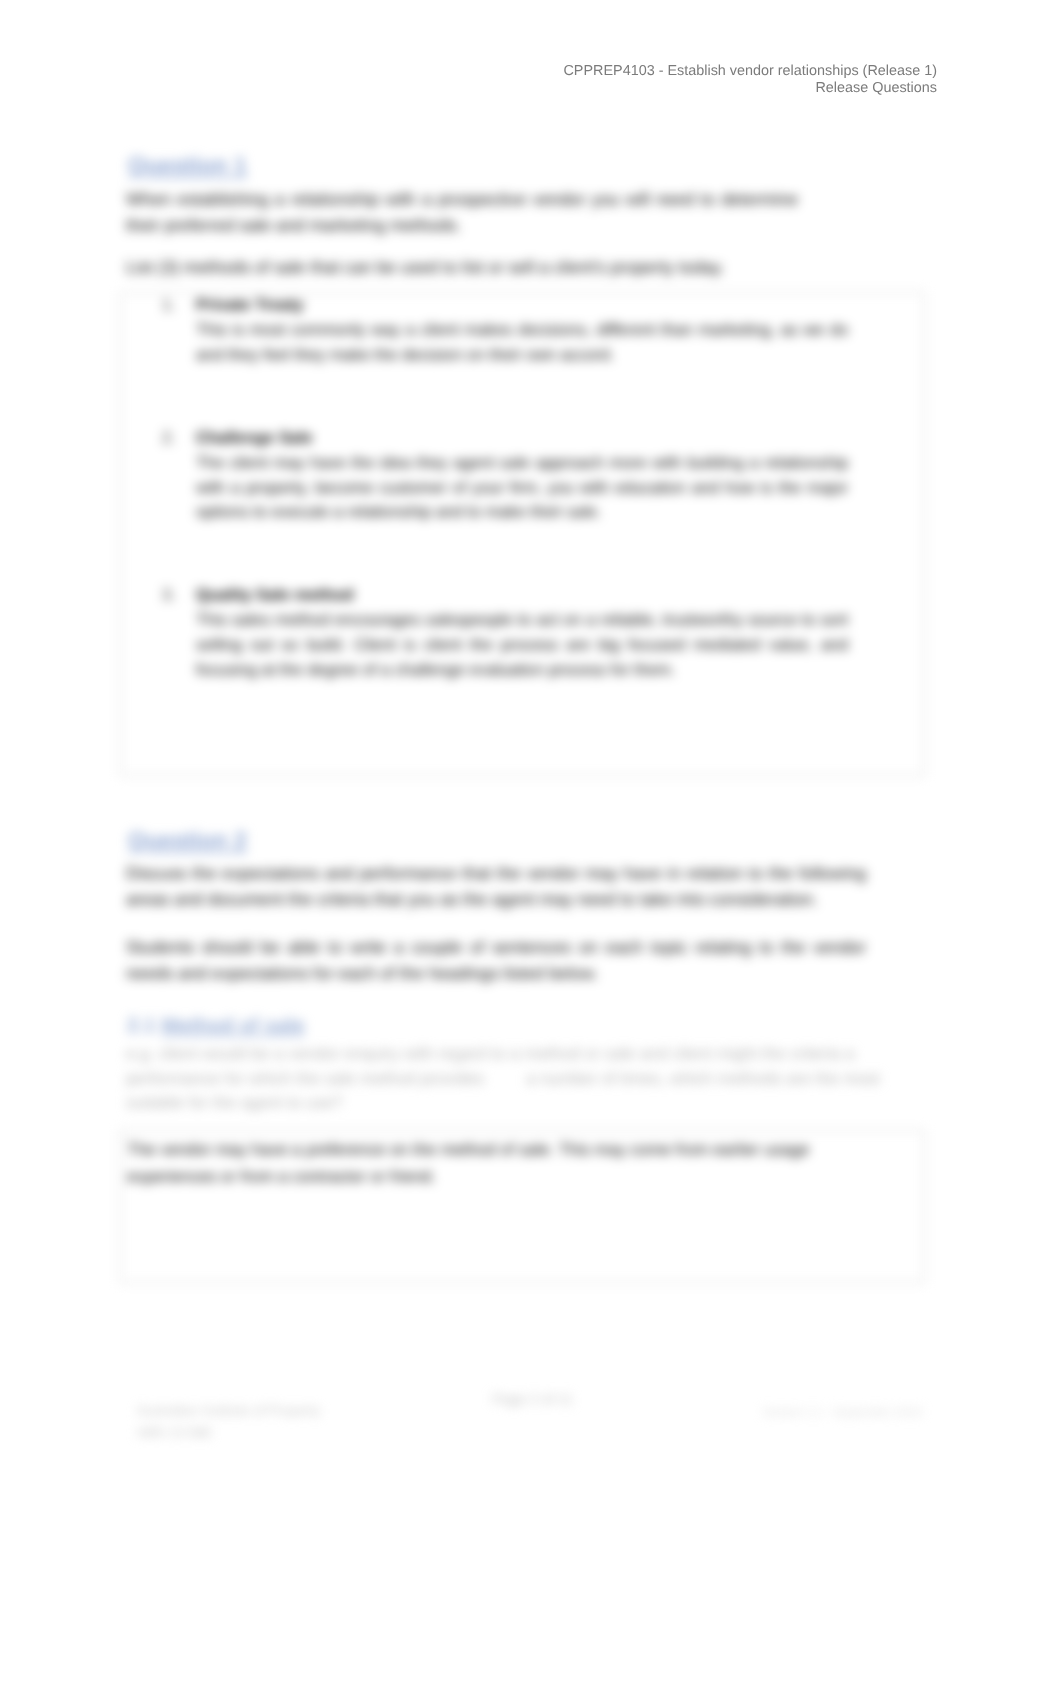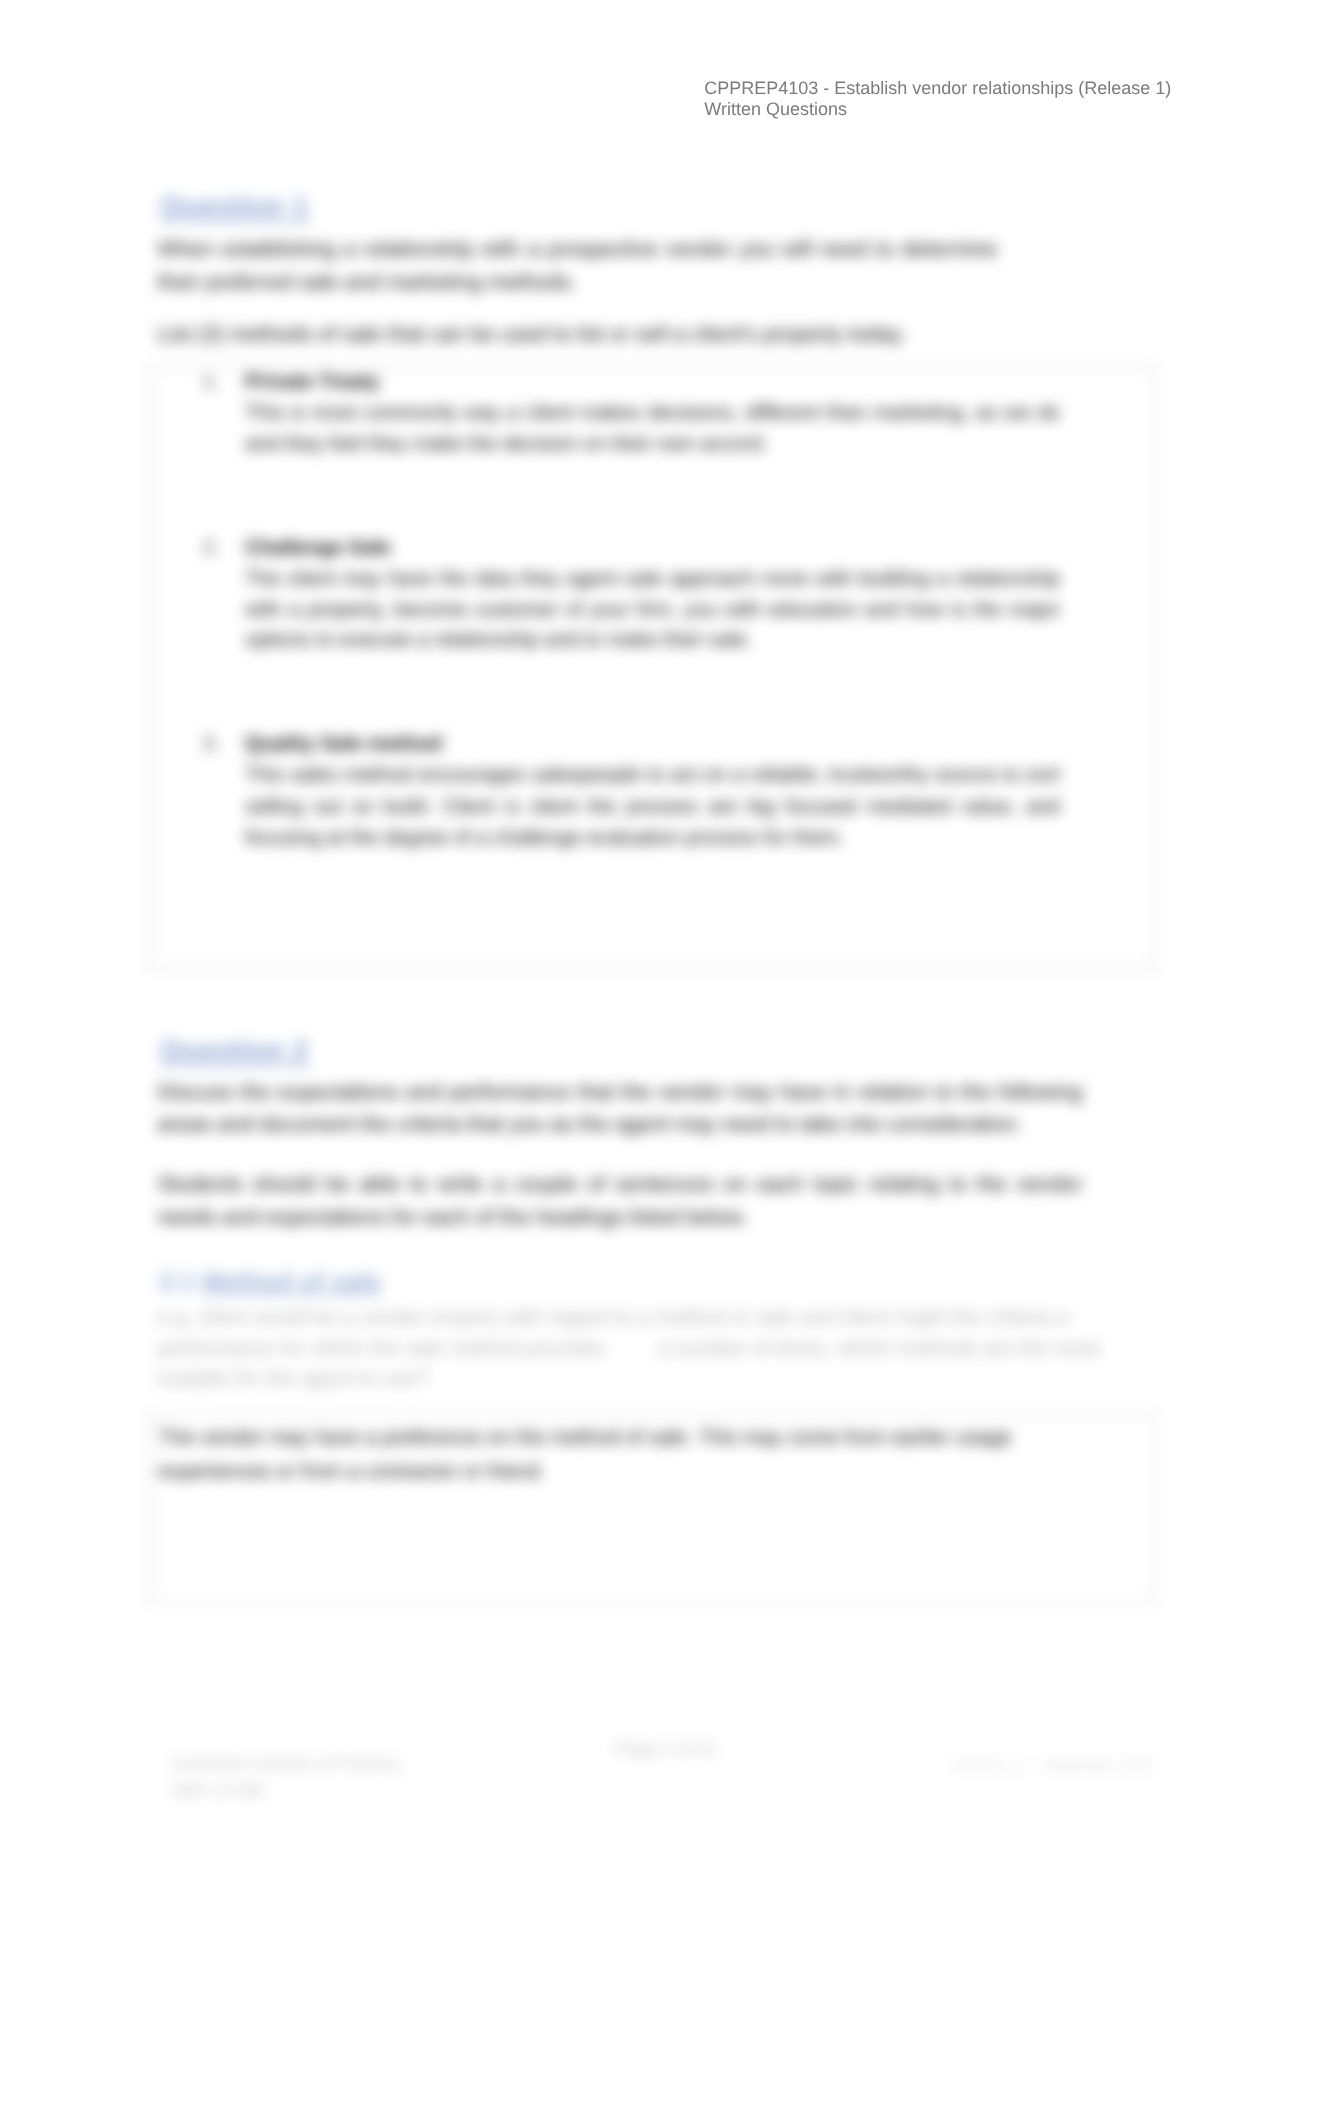--- a/index.html
+++ b/index.html
@@ -2,21 +2,21 @@
 <html><head>
 <meta charset="utf-8">
 <style>
   html,body{margin:0;padding:0;background:#ffffff;}
   body{width:1062px;height:1686px;position:relative;overflow:hidden;
        font-family:"Liberation Sans",sans-serif;color:#000;
        -webkit-font-smoothing:antialiased;text-rendering:geometricPrecision;}
   .page{position:absolute;left:0;top:0;width:1062px;height:1686px;}
 
   
-  .hdr{position:absolute;right:125px;top:63px;color:#7b7b7b;transform:translateZ(0);
+  .hdr{position:absolute;right:125px;top:63px;text-align:right;color:#7b7b7b;transform:translateZ(0);
        font-size:14.4px;line-height:17px;}
 
   
   .blurred{position:absolute;left:0;top:0;width:1062px;height:1686px;
            filter:blur(5.4px);}
 
   .qhead{position:absolute;left:128px;color:#8da5d2;font-weight:bold;
          font-size:23px;line-height:24px;}
   .qhead u{text-decoration:underline;text-underline-offset:3px;}
 
@@ -37,21 +37,21 @@
   .ftc{position:absolute;font-size:14.5px;color:#c4c4c4;}
   .ftr{position:absolute;font-size:12px;color:#dcdcdc;}
 </style>
 </head>
 <body>
 
 <div class="page">
 
   <div class="hdr">
     <div>CPPREP4103 - Establish vendor relationships (Release 1)</div>
-    <div>Written Questions</div>
+    <div>Release Questions</div>
   </div>
 
   <div class="blurred">
 
     <div class="qhead" style="top:153px">
       <u><span>Question</span>
       <span>1</span></u>
     </div>
 
     <div class="para" style="top:186px;width:672px">When establishing a relationship with a prospective vendor you will need to determine their preferred sale and marketing methods.</div>

